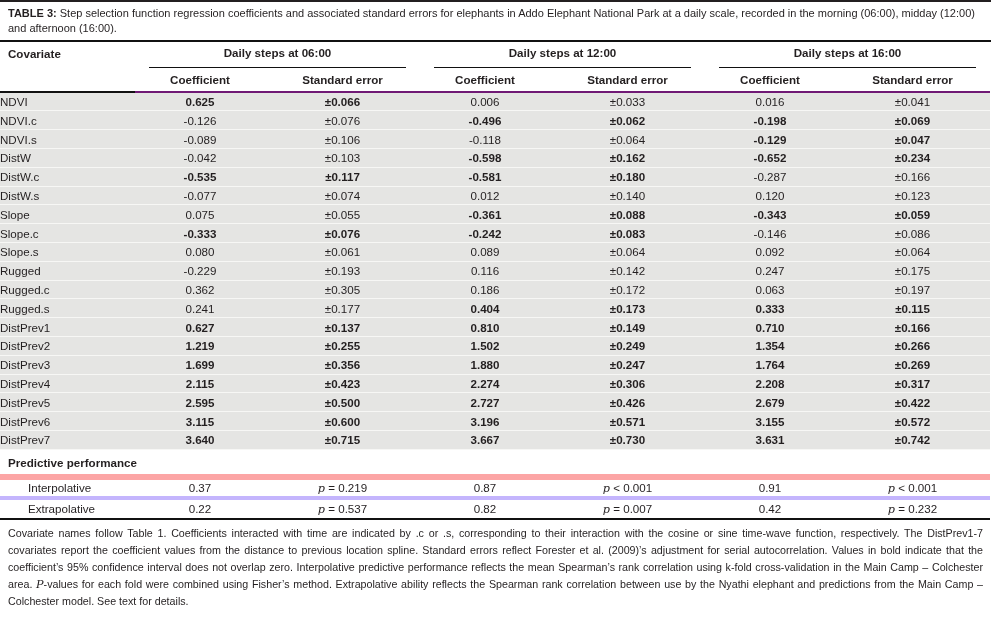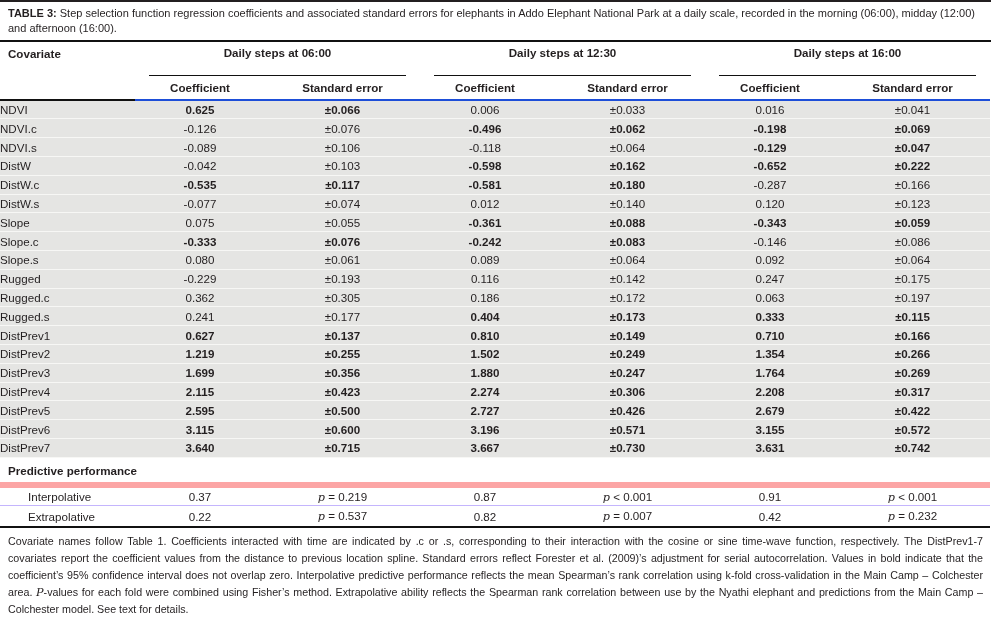--- a/index.html
+++ b/index.html
@@ -33,28 +33,28 @@
   .cov-head {
     text-align: left;
     vertical-align: top;
     padding: 5px 0 0 8px;
     border-bottom: 2px solid #111;
   }
   .group-head { vertical-align: top; padding-top: 4px; }
   .group-underline {
     display: block;
     margin: 0 14px;
-    padding-bottom: 16px;
+    padding-bottom: 8px;
     border-bottom: 1.5px solid #111;
     text-align: center;
   }
   .sub-head {
     text-align: center;
     padding: 5px 0 5px 0;
-    border-bottom: 2px solid #1d4ed8;
+    border-bottom: 2px solid #701a75;
   }
   .data-row td {
     background: #e5e5e3;
     height: 18.8px;
     padding: 0;
     text-align: center;
     border-bottom: 1px solid #f7f7f5;
     white-space: nowrap;
   }
   .data-row td.covariate {
@@ -64,21 +64,21 @@
   .section-row td {
     font-weight: bold;
     text-align: left;
     padding: 6px 0 5px 8px;
     border-bottom: 6px solid #fca5a5;
   }
   .perf-row td {
     height: 21px;
     padding: 0;
     text-align: center;
-    border-bottom: 1px solid #c4b5fd;
+    border-bottom: 4px solid #c4b5fd;
     white-space: nowrap;
   }
   .perf-row td.perf-label {
     text-align: left;
     padding-left: 28px;
   }
   tbody.perf-body tr:last-child td { border-bottom: 2.5px solid #111; }
   .pvar {
     font-style: italic;
     font-family: "DejaVu Serif", serif;
@@ -106,21 +106,21 @@
     <col class="c-coef">
       <col class="c-se">
   </colgroup>
   <thead>
     <tr>
       <th class="cov-head" rowspan="2">Covariate</th>
       <th class="group-head" colspan="2">
           <span class="group-underline">Daily steps at 06:00</span>
         </th>
       <th class="group-head" colspan="2">
-          <span class="group-underline">Daily steps at 12:30</span>
+          <span class="group-underline">Daily steps at 12:00</span>
         </th>
       <th class="group-head" colspan="2">
           <span class="group-underline">Daily steps at 16:00</span>
         </th>
     </tr>
     <tr>
       <th class="sub-head">Coefficient</th>
       <th class="sub-head">Standard error</th>
       <th class="sub-head">Coefficient</th>
       <th class="sub-head">Standard error</th>
@@ -156,21 +156,21 @@
         <td class="bold">-0.129</td>
         <td class="bold">±0.047</td>
       </tr>
       <tr class="data-row">
         <td class="covariate">DistW</td>
         <td>-0.042</td>
         <td>±0.103</td>
         <td class="bold">-0.598</td>
         <td class="bold">±0.162</td>
         <td class="bold">-0.652</td>
-        <td class="bold">±0.222</td>
+        <td class="bold">±0.234</td>
       </tr>
       <tr class="data-row">
         <td class="covariate">DistW.c</td>
         <td class="bold">-0.535</td>
         <td class="bold">±0.117</td>
         <td class="bold">-0.581</td>
         <td class="bold">±0.180</td>
         <td>-0.287</td>
         <td>±0.166</td>
       </tr>

